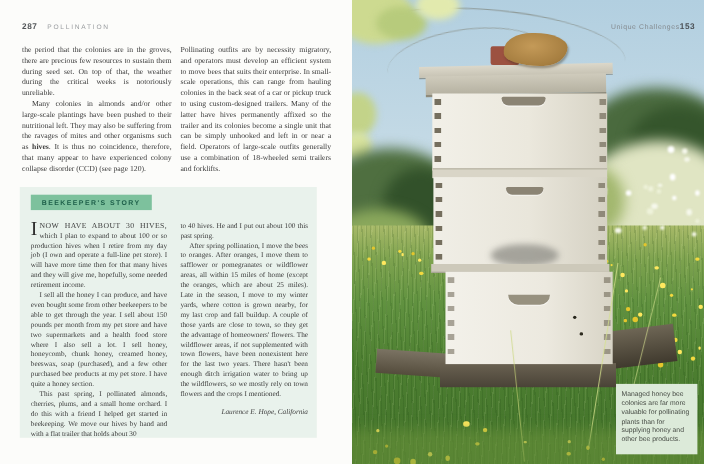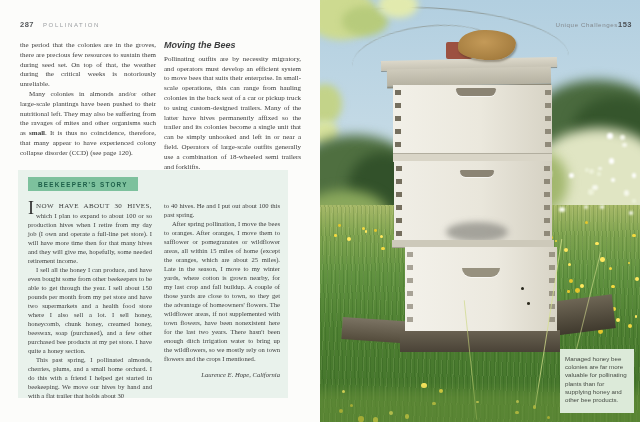--- a/index.html
+++ b/index.html
@@ -61,25 +61,24 @@
 <div class="spread">
 
   <div class="abs" style="left:0;top:0;width:320px;height:422px;">
 
     <div class="runhead">
       <span class="pn">287</span><span class="sec">POLLINATION</span>
     </div>
 
     <div class="col col1">
       <p>the period that the colonies are in the groves, there are precious few resources to sustain them during seed set. On top of that, the weather during the critical weeks is notoriously unreliable.</p>
-      <p class="indent"><span>Many colonies in almonds and/or other large-scale plantings have been pushed to their nutritional left. They may also be suffering from the ravages of mites and other organisms such as </span><span class="bold">small</span><span>. It is thus no coincidence, therefore, that many appear to have experienced colony collapse disorder (CCD) (see page 120).</span></p>
+      <p class="indent"><span>Many colonies in almonds and/or other large-scale plantings have been pushed to their nutritional left. They may also be suffering from the ravages of mites and other organisms such as </span><span class="bold">hives</span><span>. It is thus no coincidence, therefore, that many appear to have experienced colony collapse disorder (CCD) (see page 120).</span></p>
     </div>
 
     <div class="col col2">
-      <h3 class="subhead">Moving the Bees</h3>
       <p>Pollinating outfits are by necessity migratory, and operators must develop an efficient system to move bees that suits their enterprise. In small-scale operations, this can range from hauling colonies in the back seat of a car or pickup truck to using custom-designed trailers. Many of the latter have hives permanently affixed so the trailer and its colonies become a single unit that can be simply unhooked and left in or near a field. Operators of large-scale outfits generally use a combination of 18-wheeled semi trailers and forklifts.</p>
     </div>
 
     <div class="storybox" style="background-color: rgb(233, 242, 236);">
       <div class="badge" style="background-color: rgb(125, 193, 157);">BEEKEEPER'S STORY</div>
       <div class="scol scol1">
         <p><span class="dropcap">I</span><span class="leadcaps">NOW HAVE ABOUT 30 HIVES,</span><span> which I plan to expand to about 100 or so production hives when I retire from my day job (I own and operate a full-line pet store). I will have more time then for that many hives and they will give me, hopefully, some needed retirement income.</span></p>
         <p class="indent">I sell all the honey I can produce, and have even bought some from other beekeepers to be able to get through the year. I sell about 150 pounds per month from my pet store and have two supermarkets and a health food store where I also sell a lot. I sell honey, honeycomb, chunk honey, creamed honey, beeswax, soap (purchased), and a few other purchased bee products at my pet store. I have quite a honey section.</p>
         <p class="indent">This past spring, I pollinated almonds, cherries, plums, and a small home orchard. I do this with a friend I helped get started in beekeeping. We move our hives by hand and with a flat trailer that holds about 30</p>
       </div>

